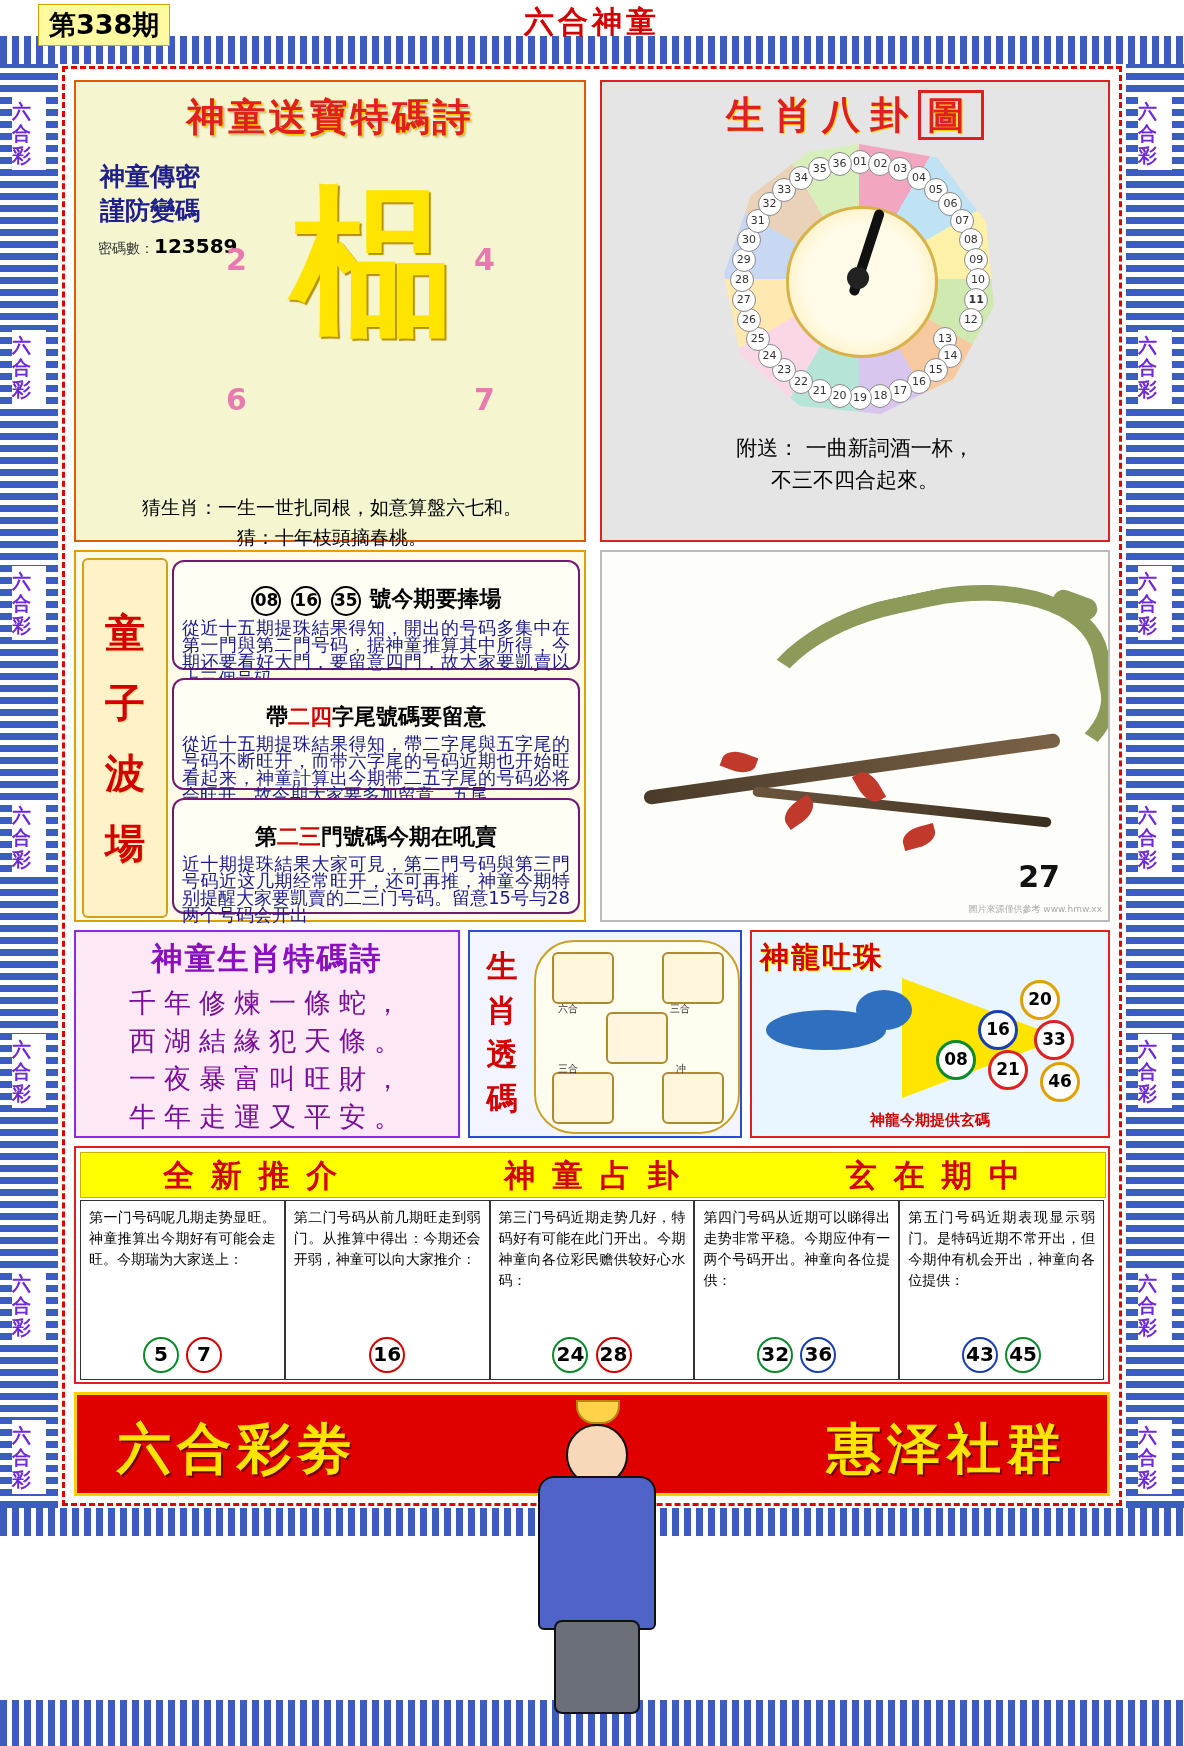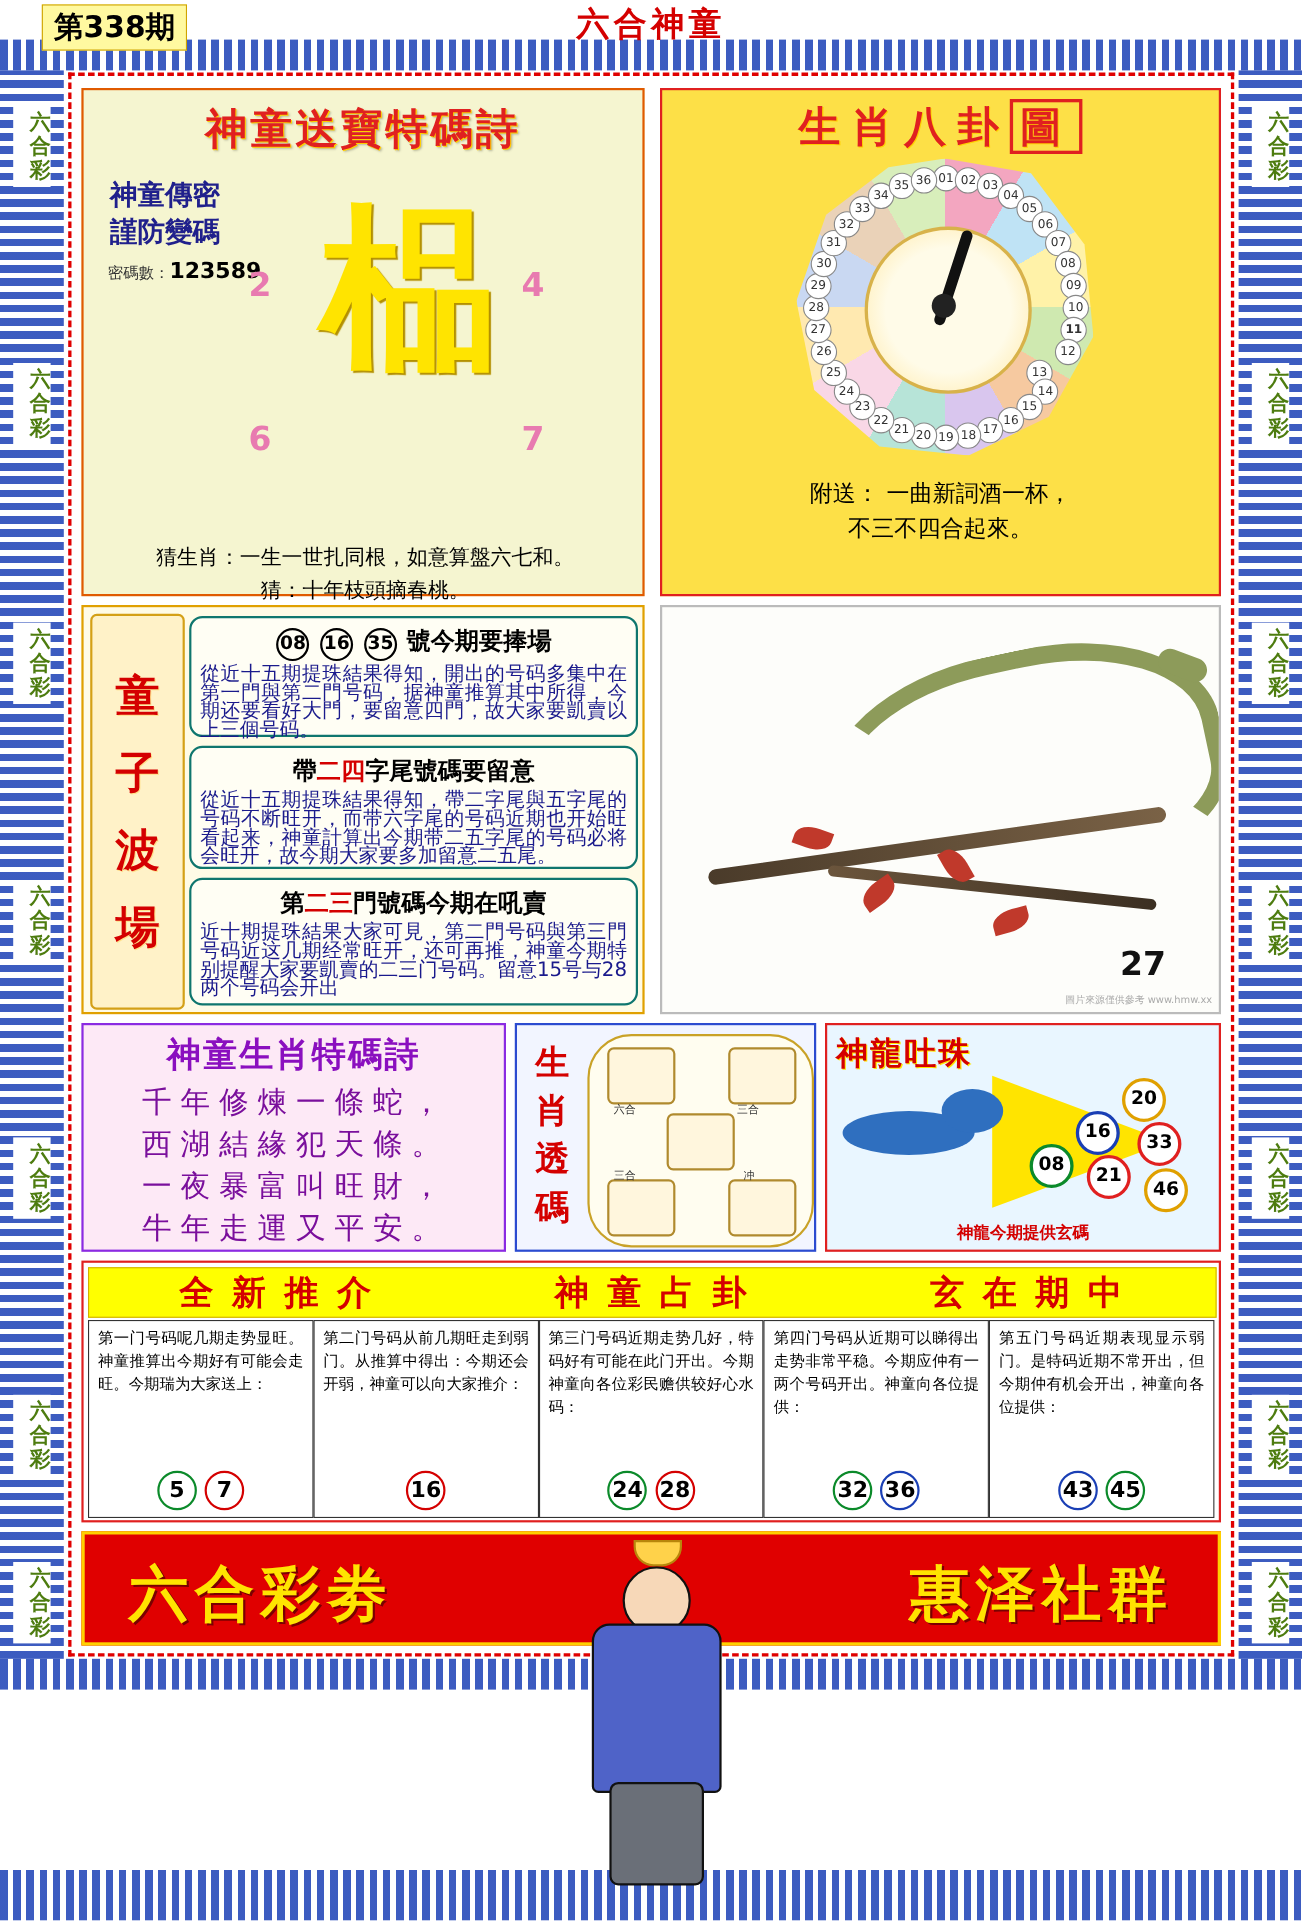--- a/index.html
+++ b/index.html
@@ -14,21 +14,21 @@
   .bandtop{position:absolute;left:0;top:36px;width:1184px;height:28px;background:
      repeating-linear-gradient(90deg,#1a3fb5 0 7px,#ffffff 7px 12px);opacity:.85;}
   .bandbot{position:absolute;left:0;top:1508px;width:1184px;height:28px;background:
      repeating-linear-gradient(90deg,#1a3fb5 0 7px,#ffffff 7px 12px);opacity:.85;}
   .bandtop2{position:absolute;left:0;top:1700px;width:1184px;height:46px;background:
      repeating-linear-gradient(90deg,#1a3fb5 0 7px,#ffffff 7px 12px);opacity:.85;}
   .sideband{position:absolute;top:64px;width:58px;height:1444px;background:
      repeating-linear-gradient(0deg,#1a3fb5 0 7px,#ffffff 7px 12px);opacity:.85;}
   .sideband.l{left:0;}
   .sideband.r{right:0;}
-  .sidelabel{position:absolute;width:34px;font-size:19px;line-height:22px;color:#4d7c0f;font-weight:bold;text-align:right;background:#fff;padding:4px 0;}
+  .sidelabel{position:absolute;width:34px;font-size:19px;line-height:22px;color:#6d28d9;font-weight:bold;text-align:left;background:#fff;padding:4px 0;}
   .sidelabel.l{left:12px;}
   .sidelabel.r{right:12px;}
 
   .redframe{position:absolute;left:62px;top:66px;width:1060px;height:1440px;border:3px dashed #e00000;box-sizing:border-box;}
 
   
   .box{position:absolute;box-sizing:border-box;}
 
   
   #poembox{left:74px;top:80px;width:512px;height:462px;background:#f5f5d0;border:2px solid #e05a00;}
@@ -36,39 +36,39 @@
      text-shadow:1px 1px 0 #ffd000,2px 2px 2px rgba(0,0,0,.25);}
   .poem-sub{position:absolute;left:24px;top:78px;font-size:25px;line-height:34px;color:#20208c;font-weight:bold;}
   .poem-code{position:absolute;left:22px;top:152px;font-size:14px;color:#333;}
   .poem-code b{font-size:20px;color:#000;}
   .bignum{position:absolute;font-size:30px;font-weight:bold;color:#e87ab0;}
   .bigchar{position:absolute;left:185px;top:95px;width:220px;text-align:center;font-size:160px;line-height:170px;color:#ffe400;font-weight:bold;text-shadow:2px 2px 1px #b39000;}
   .poem-lines{position:absolute;left:28px;top:280px;width:460px;display:flex;justify-content:space-between;font-size:20px;line-height:30px;color:#000;}
   .poem-guess{position:absolute;left:20px;top:410px;width:472px;font-size:19px;line-height:30px;color:#000;text-align:center;}
 
   
-  #baguabox{left:600px;top:80px;width:510px;height:462px;background:#fde047;border:2px solid #e02020;}
+  #baguabox{left:600px;top:80px;width:510px;height:462px;background:#e5e5e5;border:2px solid #e02020;}
   .bagua-title{position:absolute;left:0;top:8px;width:100%;text-align:center;font-size:38px;font-weight:bold;color:#e02020;letter-spacing:10px;text-shadow:1px 1px 0 #ffd000;}
   .bagua-title span.boxed{border:3px solid #e02020;padding:0 6px;}
   .wheel{position:absolute;left:122px;top:62px;width:270px;height:270px;}
   .wheel .deca{position:absolute;left:0;top:0;width:270px;height:270px;border-radius:14px;
      background:conic-gradient(#f3a6c0 0 30deg,#bfe3f5 30deg 60deg,#fff2a8 60deg 90deg,#cfe9b0 90deg 120deg,#f6c9a0 120deg 150deg,#d9c6ee 150deg 180deg,#b7e4d8 180deg 210deg,#f9d7e6 210deg 240deg,#ffe9b0 240deg 270deg,#c9d8f2 270deg 300deg,#ead2b8 300deg 330deg,#d8eebb 330deg 360deg);
      clip-path:polygon(50% 0,79% 5%,97% 29%,100% 60%,85% 87%,58% 100%,28% 97%,6% 78%,0 48%,10% 19%,31% 3%);}
   .wheel .inner{position:absolute;left:62px;top:62px;width:146px;height:146px;border-radius:50%;background:radial-gradient(circle,#fffbe8 55%,#ffe7a0 100%);border:3px solid #d8b24a;}
   .wheel .needle{position:absolute;left:128px;top:62px;width:10px;height:90px;background:#111;border-radius:5px;transform:rotate(18deg);transform-origin:50% 85%;}
   .wheel .hub{position:absolute;left:123px;top:123px;width:22px;height:22px;border-radius:50%;background:#222;}
   .wheel .zd{position:absolute;width:22px;height:22px;border-radius:50%;background:#fff;border:1px solid #888;font-size:11px;line-height:21px;text-align:center;color:#333;}
   .bagua-note{position:absolute;left:0;top:350px;width:100%;text-align:center;font-size:21px;line-height:32px;color:#000;}
 
   
   #tongzi{left:74px;top:550px;width:512px;height:372px;background:#fffbe6;border:2px solid #e0a000;}
   .tz-left{position:absolute;left:6px;top:6px;width:82px;height:356px;background:#fff2c8;border:2px solid #d4a017;border-radius:6px;
       display:flex;flex-direction:column;align-items:center;justify-content:center;}
   .tz-left span{font-size:40px;font-weight:bold;color:#d40000;line-height:70px;text-shadow:1px 1px 0 #ffe08a;}
-  .tz-card{position:absolute;left:96px;width:408px;background:#fffef4;border:2px solid #0f766e;border-radius:12px;box-sizing:border-box;padding:4px 8px;}
+  .tz-card{position:absolute;left:96px;width:408px;background:#fffef4;border:2px solid #701a75;border-radius:12px;box-sizing:border-box;padding:20px 8px;}
   .tz-card h4{margin:2px 0 3px;text-align:center;font-size:22px;color:#000;font-weight:bold;}
   .tz-card h4 .n{display:inline-block;border:2px solid #000;border-radius:50%;width:26px;height:26px;line-height:24px;font-size:17px;text-align:center;margin:0 1px;}
   .tz-card h4 .r{color:#d40000;}
   .tz-card p{margin:0;font-size:18px;line-height:17px;color:#1a1a8c;text-align:justify;}
 
   
   #snakebox{left:600px;top:550px;width:510px;height:372px;background:#fdfdfa;border:2px solid #bbb;overflow:hidden;}
   .snake-branch{position:absolute;left:40px;top:210px;width:420px;height:14px;background:linear-gradient(90deg,#4a3b2a,#7a6246);transform:rotate(-8deg);border-radius:7px;}
   .snake-branch2{position:absolute;left:150px;top:250px;width:300px;height:10px;background:linear-gradient(90deg,#6b553c,#3b2f22);transform:rotate(6deg);border-radius:6px;}
   .snake-body{position:absolute;left:150px;top:40px;width:330px;height:180px;border:16px solid #8d9b5a;border-radius:50% 50% 40% 60%;border-left-color:transparent;border-bottom-color:transparent;transform:rotate(-12deg);}

